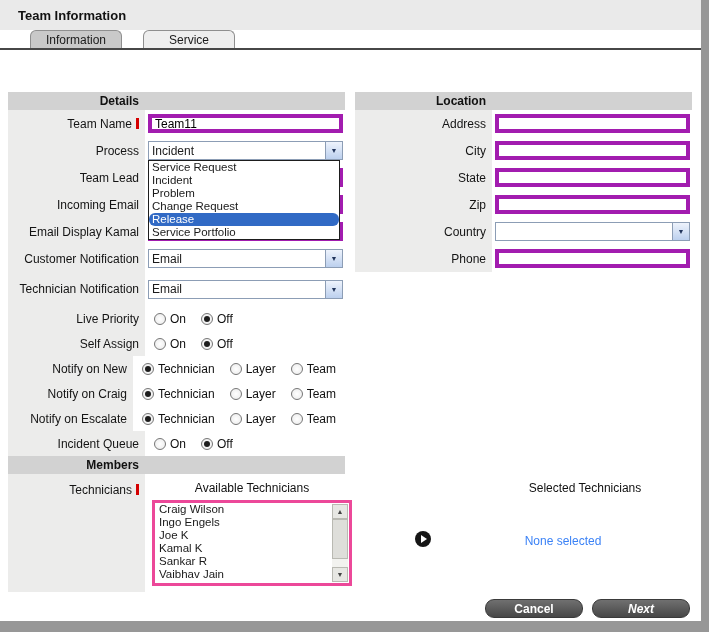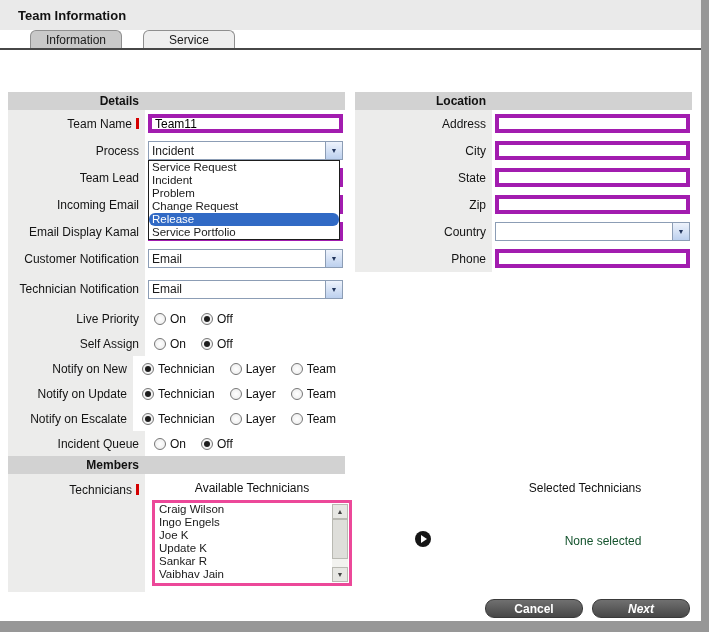--- a/index.html
+++ b/index.html
@@ -71,21 +71,21 @@
   .ddl .opt { height:13px; line-height:13px; padding-left:3px; font-size:11.5px; white-space:nowrap; }
   .ddl .opt.hl { background:#316ac5; color:#fff;border-radius:6px; }
 
   
   .techrow { display:flex; height:118px; }
   .techrow .lbl2 { width:137px; background:#ececeb; box-sizing:border-box;
                    display:flex; align-items:flex-start; justify-content:flex-end;
                    padding:9px 6px 0 0; color:#141414; font-size:12px; }
   .avt  { position:absolute; left:152px; top:481px; width:200px; text-align:center; color:#111; }
   .selt { position:absolute; left:495px; top:481px; width:180px; text-align:center; color:#111; }
-  .nones{ position:absolute; left:513px; top:534px; width:180px; text-align:center; color:#14532d; }
+  .nones{ position:absolute; left:473px; top:534px; width:180px; text-align:center; color:#3b82f6; }
 
   .lb { position:absolute; left:152px; top:500px; width:200px; height:86px;
         border:3px solid #ec4899; background:#fff; box-sizing:border-box; }
   .lb .it { height:13px; line-height:13px; padding-left:4px; font-size:11.5px; white-space:nowrap; }
   .sb { position:absolute; top:1px; right:1px; bottom:1px; width:16px; background:#f2f2ef; }
   .sb .sbtn { position:absolute; left:0; width:16px; height:15px; background:#e7e7e3;
               border:1px solid #b9b9b2; box-sizing:border-box; display:flex;
               align-items:center; justify-content:center; font-size:7px; color:#444; }
   .sb .up { top:0; } .sb .dn { bottom:0; }
   .sb .thumb { position:absolute; left:0; top:15px; width:16px; height:40px;
@@ -230,21 +230,21 @@
         <span class="optl">Technician</span>
         <span class="rd"></span>
         <span class="optl">Layer</span>
         <span class="rd"></span>
         <span class="optl">Team</span>
       </div>
     </div>
 
     <div class="row h25">
       <div class="lbl">
-        <span>Notify on Update</span>
+        <span>Notify on Craig</span>
       </div>
       <div class="fld">
         <span class="rd on"></span>
         <span class="optl">Technician</span>
         <span class="rd"></span>
         <span class="optl">Layer</span>
         <span class="rd"></span>
         <span class="optl">Team</span>
       </div>
     </div>
@@ -360,21 +360,21 @@
   </div>
 
   <div class="avt">Available Technicians</div>
   <div class="selt">Selected Technicians</div>
   <div class="nones">None selected</div>
 
   <div class="lb">
     <div class="it">Craig Wilson</div>
     <div class="it">Ingo Engels</div>
     <div class="it">Joe K</div>
-    <div class="it">Update K</div>
+    <div class="it">Kamal K</div>
     <div class="it">Sankar R</div>
     <div class="it">Vaibhav Jain</div>
     <div class="sb">
       <div class="sbtn up">▲</div>
       <div class="thumb"></div>
       <div class="sbtn dn">▼</div>
     </div>
   </div>
 
   <div class="mv"></div>

